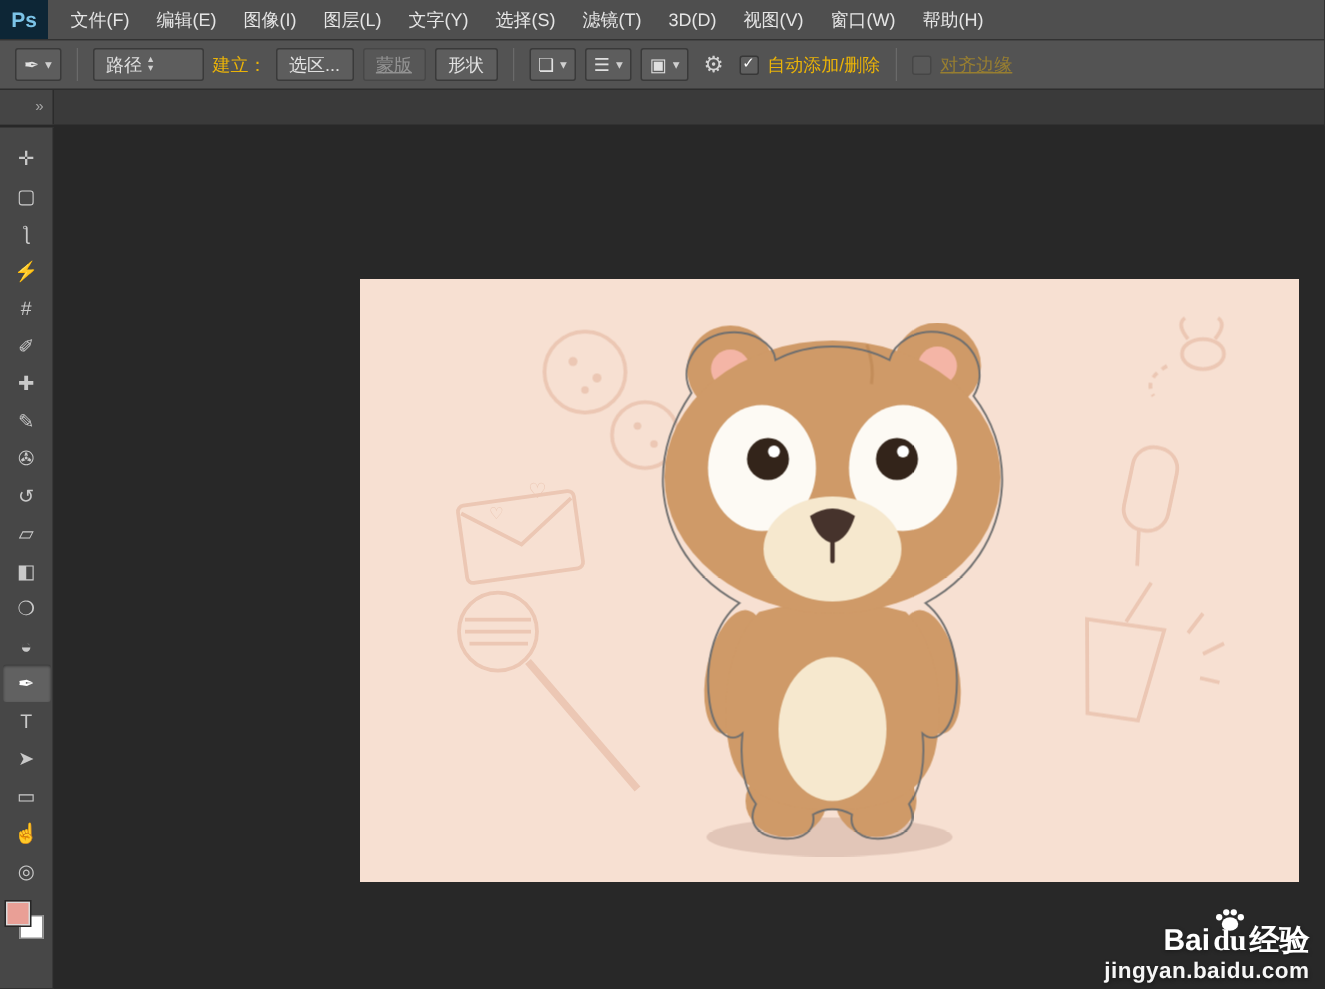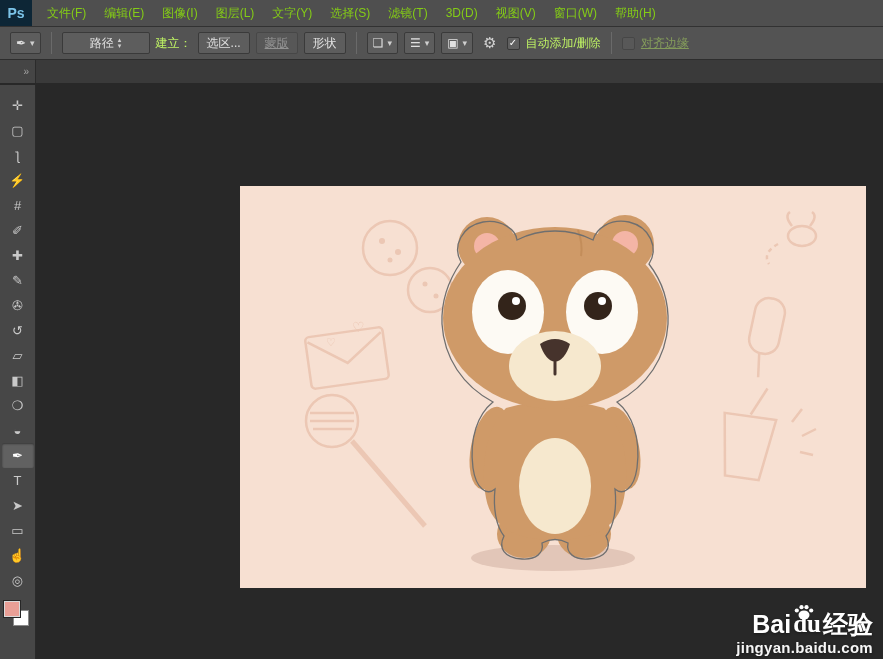--- a/index.html
+++ b/index.html
@@ -7,37 +7,37 @@
   body {
     font-family:"Liberation Sans", sans-serif;
     background:#282828; overflow:hidden; position:relative;
     -webkit-font-smoothing:antialiased;
   }
 
   
   .menubar { height:27px; background:#4f4f4f; border-bottom:1px solid #323232; display:flex; align-items:stretch; }
   .ps-logo { width:32px; background:#0d2636; color:#7cc4e8; font-weight:bold; font-size:14px;
     display:flex; align-items:center; justify-content:center; margin-right:6px;text-align:right; }
-  .menu-item { color:#84cc16; font-size:12px; padding:0 9px; display:flex; align-items:center; cursor:default; }
+  .menu-item { color:#e5e5e5; font-size:12px; padding:0 9px; display:flex; align-items:center; cursor:default; }
 
   
   .optionsbar { height:33px; background:#535353; border-bottom:1px solid #2d2d2d;
     display:flex; align-items:center; gap:6px; padding:0 10px; color:#dcdcdc; font-size:12px; }
   .opt-btn { background:#5d5d5d; border:1px solid #3a3a3a; border-radius:2px; height:22px;
     display:inline-flex; align-items:center; justify-content:center; padding:0 8px; gap:4px; color:#e0e0e0; }
   .opt-btn.small { padding:0 5px; }
   .opt-btn.disabled, .dim { opacity:.45;text-decoration:underline; }
   .sep { width:1px; align-self:center; height:22px; background:#3d3d3d; border-right:1px solid #6a6a6a; margin:0 4px; }
   .dd-arrow { font-size:9px; color:#cfcfcf; }
-  .mode-dd { width:88px; justify-content:center; }
+  .mode-dd { width:74px; justify-content:flex-start; }
   .updown { display:flex; flex-direction:column; line-height:6px; font-size:7px; color:#cfcfcf; }
   .gear { font-size:15px; color:#d2d2d2; padding:0 4px; }
   .checkbox { width:13px; height:13px; background:#606060; border:1px solid #383838; border-radius:2px;
     display:inline-flex; align-items:center; justify-content:center; font-size:10px; color:#fff; line-height:1; }
-  .opt-label { color:#bef264;text-align:right; }
+  .opt-label { color:#eab308;text-align:right; }
 
   
   .tabbar { height:24px; background:#3a3a3a; border-bottom:1px solid #282828; display:flex; align-items:stretch; }
   .panel-collapse { width:36px; background:#454545; color:#a5a5a5; font-size:10px;
     display:flex; align-items:center; justify-content:flex-end; padding-right:6px; border-right:1px solid #2b2b2b; }
   .tab { background:#545454; display:flex; align-items:center; gap:9px; padding:0 10px;
     font-size:11px; color:#ececec; border-right:1px solid #272727; }
   .tab-close { color:#b5b5b5; font-size:12px; cursor:default; }
 
   
@@ -52,21 +52,21 @@
     border:1px solid #d9d9d9; outline:1px solid #262626; z-index:2; }
   .bg-swatch { position:absolute; top:9px; left:9px; width:16px; height:16px; background:#ffffff;
     border:1px solid #8a8a8a; z-index:1; }
 
   .canvas { flex:1; position:relative; background:#282828; overflow:hidden; }
   .doc-image { position:absolute; left:204px; top:101px; width:626px; height:402px; }
 
   
   .watermark { position:absolute; right:10px; bottom:3px; text-align:right; color:#fff; z-index:5; }
   .brand-row { display:flex; align-items:flex-end; justify-content:flex-end; gap:2px;
-    font-size:25px; font-weight:bold; text-shadow:0 1px 3px rgba(0,0,0,.4); line-height:1.15; }
+    font-size:20px; font-weight:bold; text-shadow:0 1px 3px rgba(0,0,0,.4); line-height:1.15; }
   .du-wrap { position:relative;font-family:Liberation Serif, serif; }
   .paw-holder { position:absolute; top:-12px; left:1px; }
   .site { font-size:15px; color:#f6f6f6; text-shadow:0 1px 3px rgba(0,0,0,.4); letter-spacing:.3px;font-weight:bold; }
 </style>
 </head>
 <body>
 
 <div class="menubar">
   <div class="ps-logo">Ps</div>
   <div class="menu-item">文件(F)</div>

